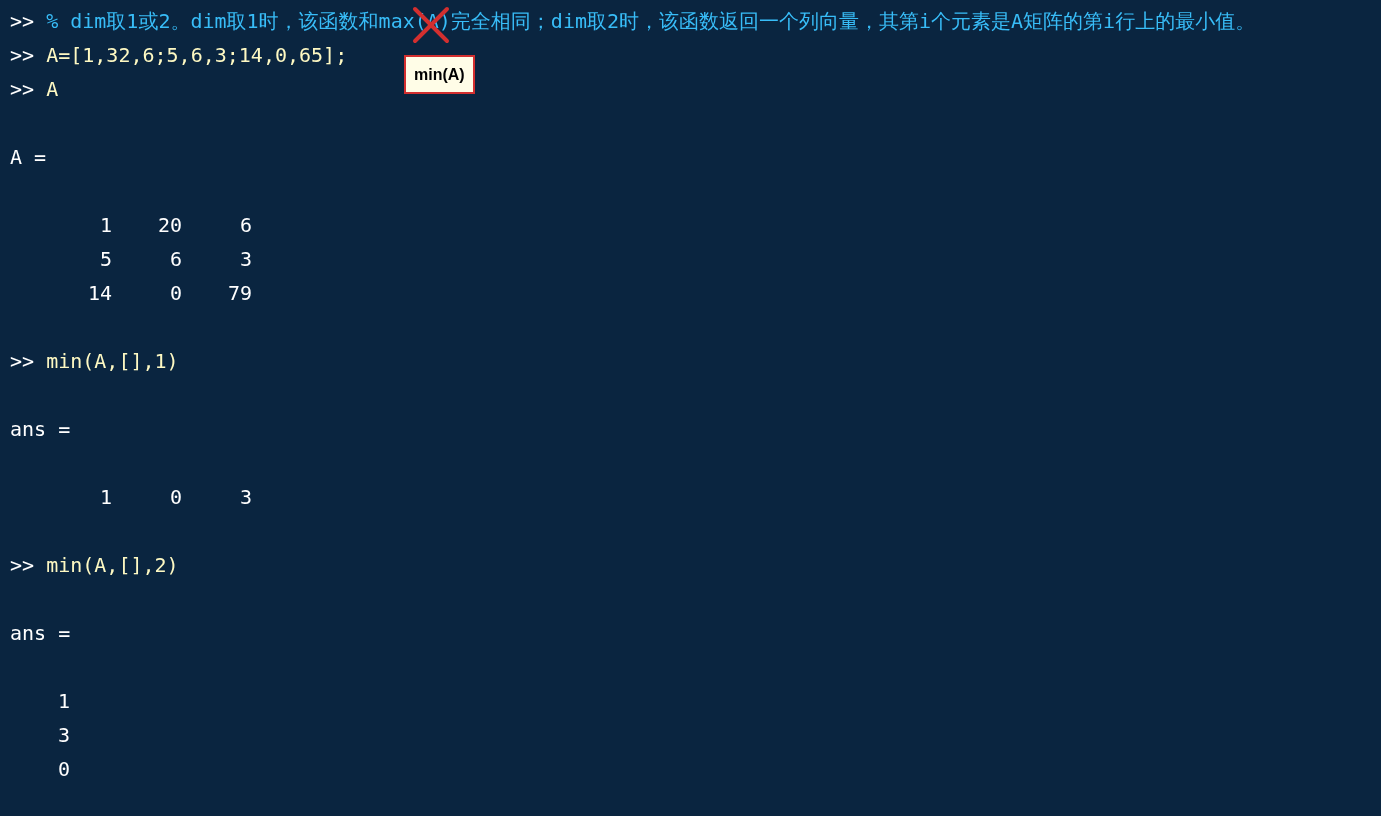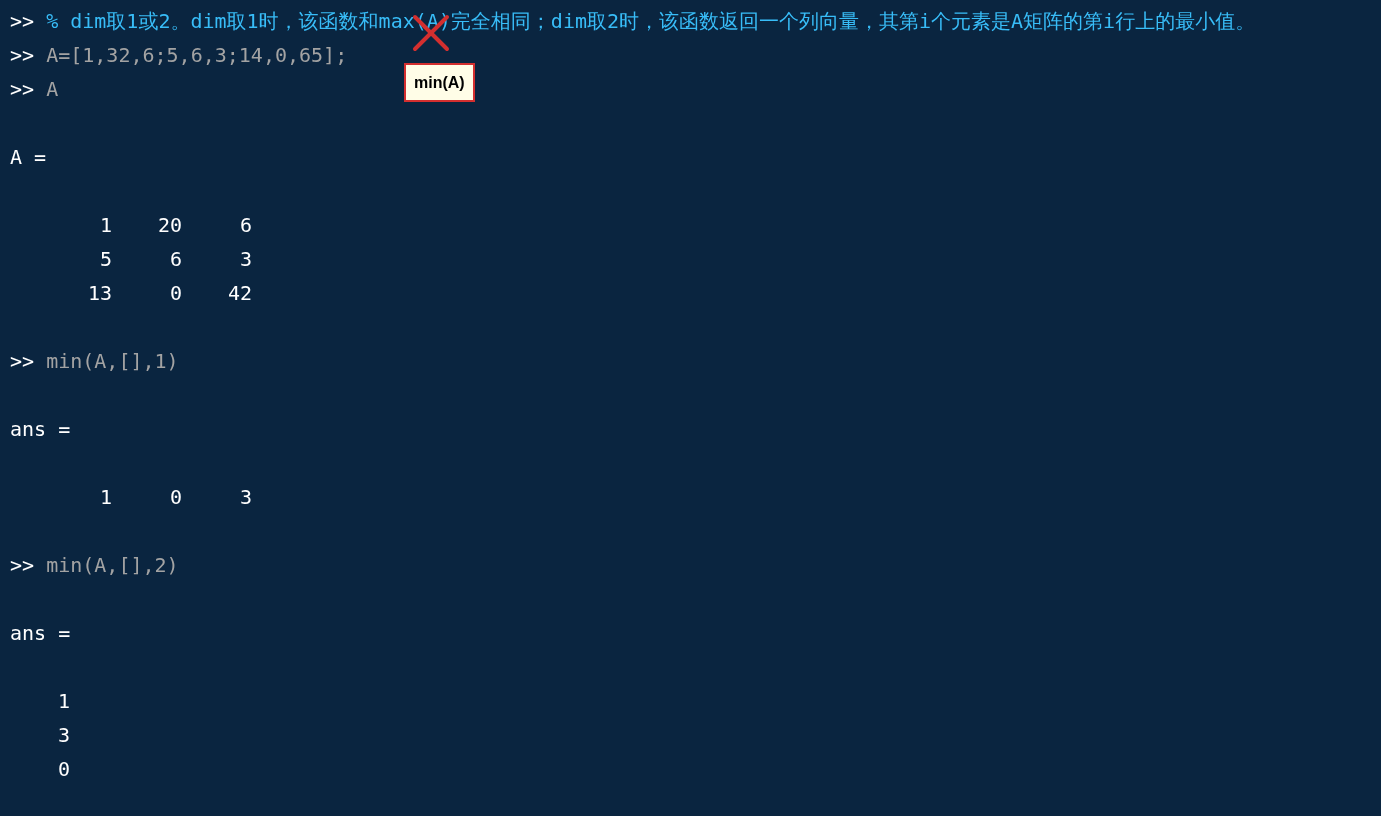--- a/index.html
+++ b/index.html
@@ -11,25 +11,25 @@
       line-height: 1.7;
       padding: 4px 10px;
       width: 1381px;
       height: 816px;
       overflow: hidden;
       position: relative;
     }
     .line { white-space: pre; }
     .prompt { color: #ffffff; }
     .comment { color: #38bdf8; }
-    .command { color: #a3a3a3; }
+    .command { color: #fef9c3; }
     .output { color: #ffffff; }
     .annotation-box {
       position: absolute;
-      top: 11px;
+      top: 3px;
       left: 404px;
       width: 58px;
       height: 82px;
     }
     .x-mark {
       position: absolute;
       top: 0;
       left: 5px;
     }
     .x-mark svg { display: block; }
@@ -60,21 +60,21 @@
 <div class="line"><span class="prompt">&gt;&gt;</span> <span class="command">A</span></div>
 
 <div class="line">&nbsp;</div>
 
 <div class="line output">A =</div>
 
 <div class="line">&nbsp;</div>
 
 <div class="line output matrix-row"><span class="num">1</span><span class="num">20</span><span class="num">6</span></div>
 <div class="line output matrix-row"><span class="num">5</span><span class="num">6</span><span class="num">3</span></div>
-<div class="line output matrix-row"><span class="num">13</span><span class="num">0</span><span class="num">42</span></div>
+<div class="line output matrix-row"><span class="num">14</span><span class="num">0</span><span class="num">79</span></div>
 
 <div class="line">&nbsp;</div>
 
 <div class="line"><span class="prompt">&gt;&gt;</span> <span class="command">min(A,[],1)</span></div>
 
 <div class="line">&nbsp;</div>
 
 <div class="line output">ans =</div>
 
 <div class="line">&nbsp;</div>

